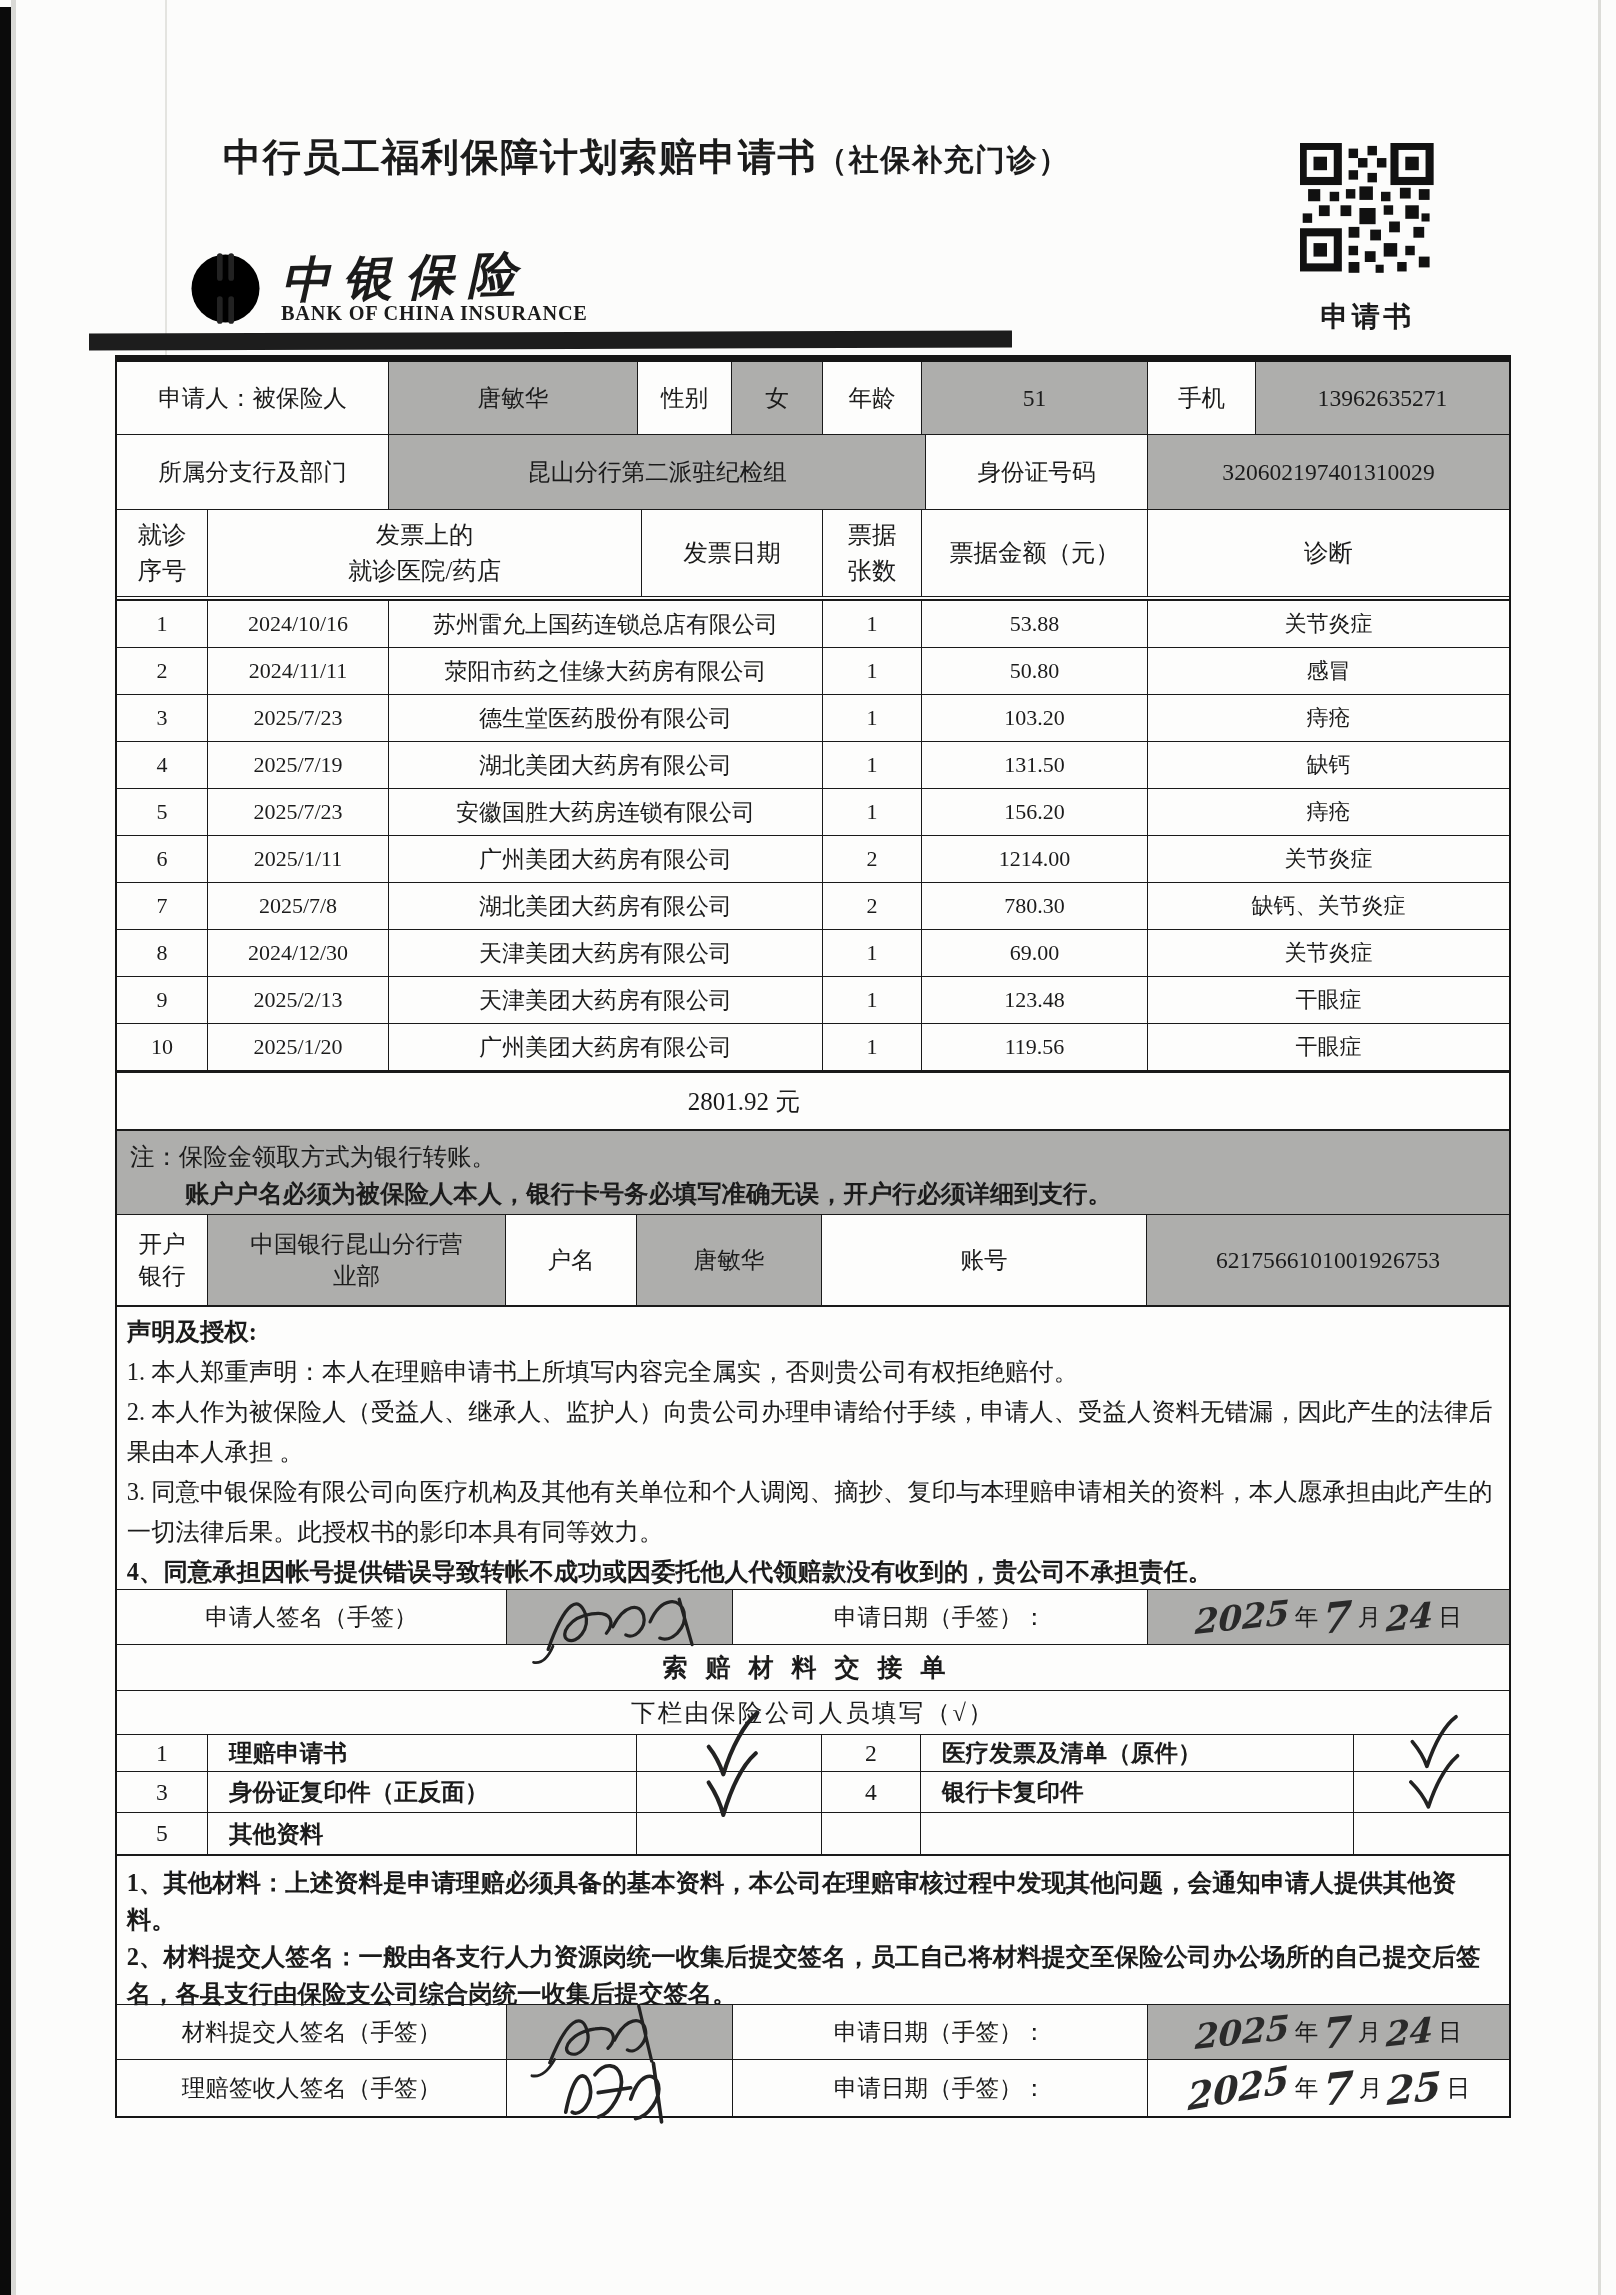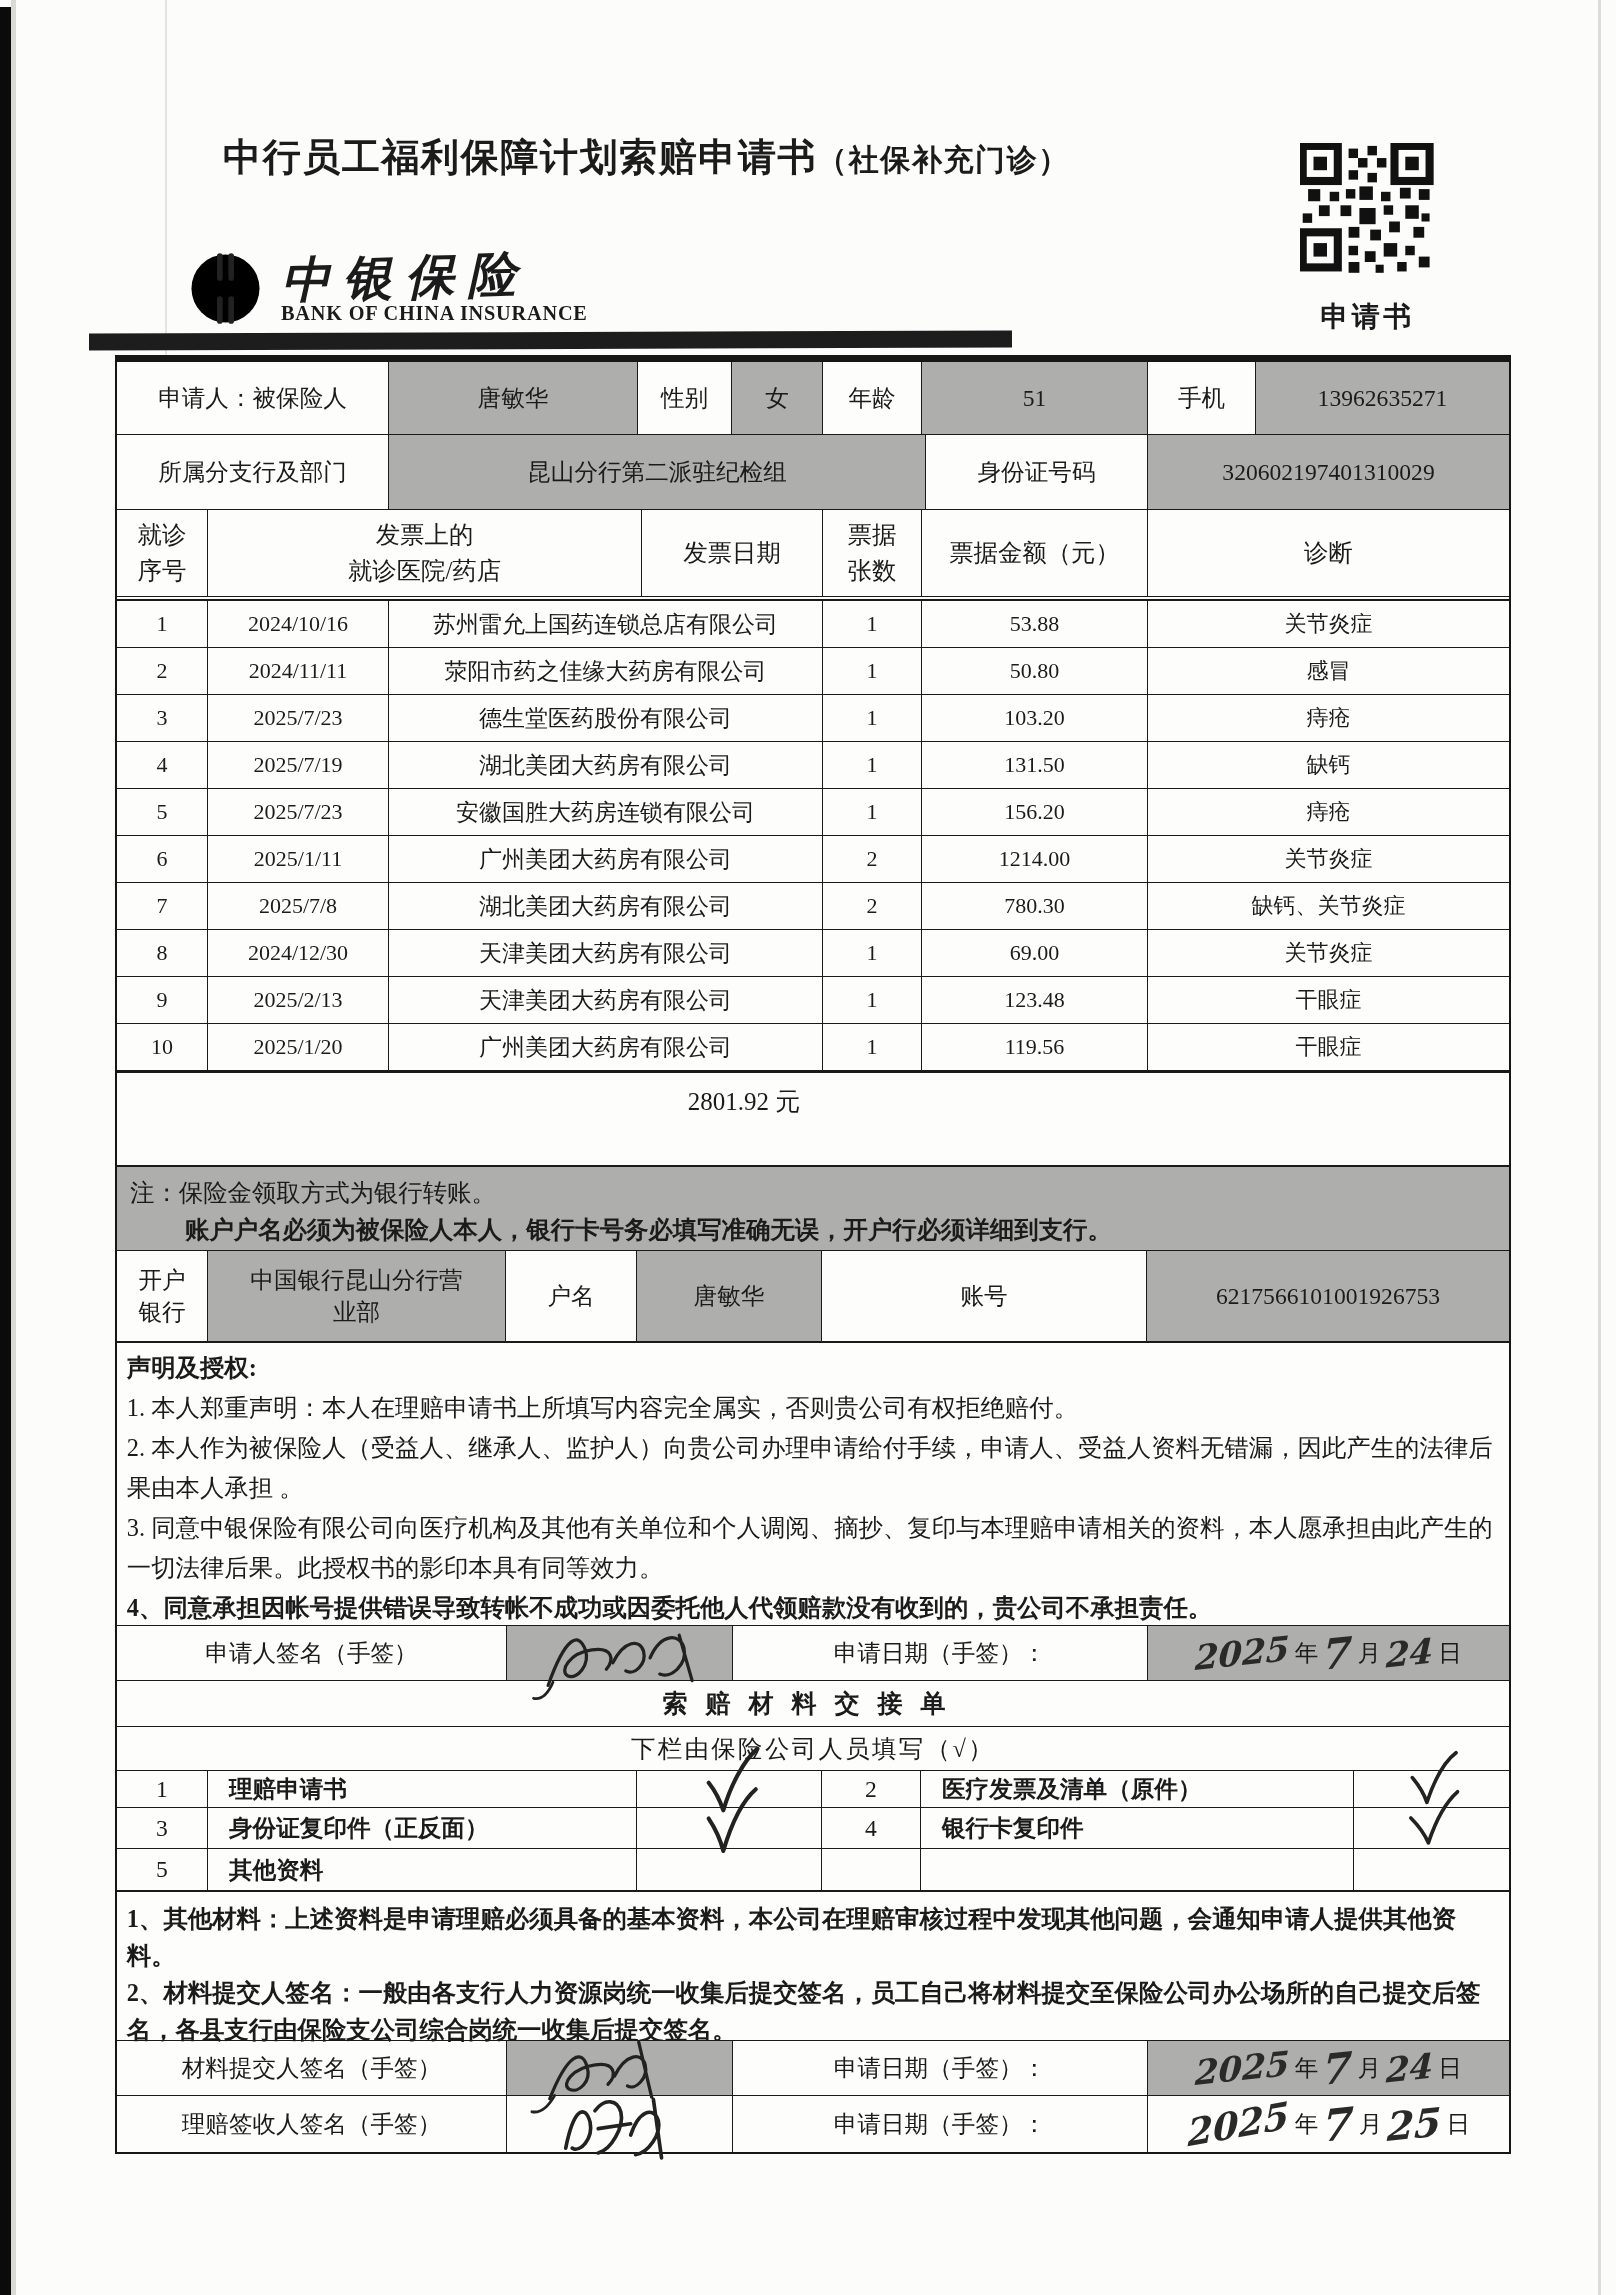--- a/index.html
+++ b/index.html
@@ -43,21 +43,21 @@
 
   .r-app { height:72px; }
   .r-branch { height:75px; }
   .r-head { height:91px; border-bottom:4.9px double #1a1a1a; }
   .r-head .c { font-size:24.4px; line-height:36px; }
   .r-inv { height:47px; }
   .r-inv + .r-inv, .r-inv { border-top:1.6px solid #1a1a1a; }
   .r-inv .c { font-size:22px; }
   .r-inv .c.hosp { font-size:23px; }
   .r-total { height:59px; border-top:3.3px solid #1a1a1a; }
-  .r-note { height:85px; display:block; border-top:2.4px solid #1a1a1a;margin-top:36px; }
+  .r-note { height:85px; display:block; border-top:2.4px solid #1a1a1a; }
   .r-note .nline { font-size:24.4px; line-height:37px; padding-left:13px; }
   .r-note .nline2 { padding-left:68px; font-weight:bold; }
   .r-bank { height:91px; }
   .r-decl { display:block; height:284px; padding:4.9px 11.4px 0 9.8px; border-top:2.4px solid #1a1a1a; }
   .r-decl p { font-size:24.4px; line-height:40px; }
   .r-sig { height:55px; }
   .r-handover { height:46px; }
   .r-handover .c, .r-fillnote .c { width:100%; }
   .r-fillnote { height:44px; }
   .handover-title { font-size:25px; font-weight:bold; letter-spacing:18px; }

